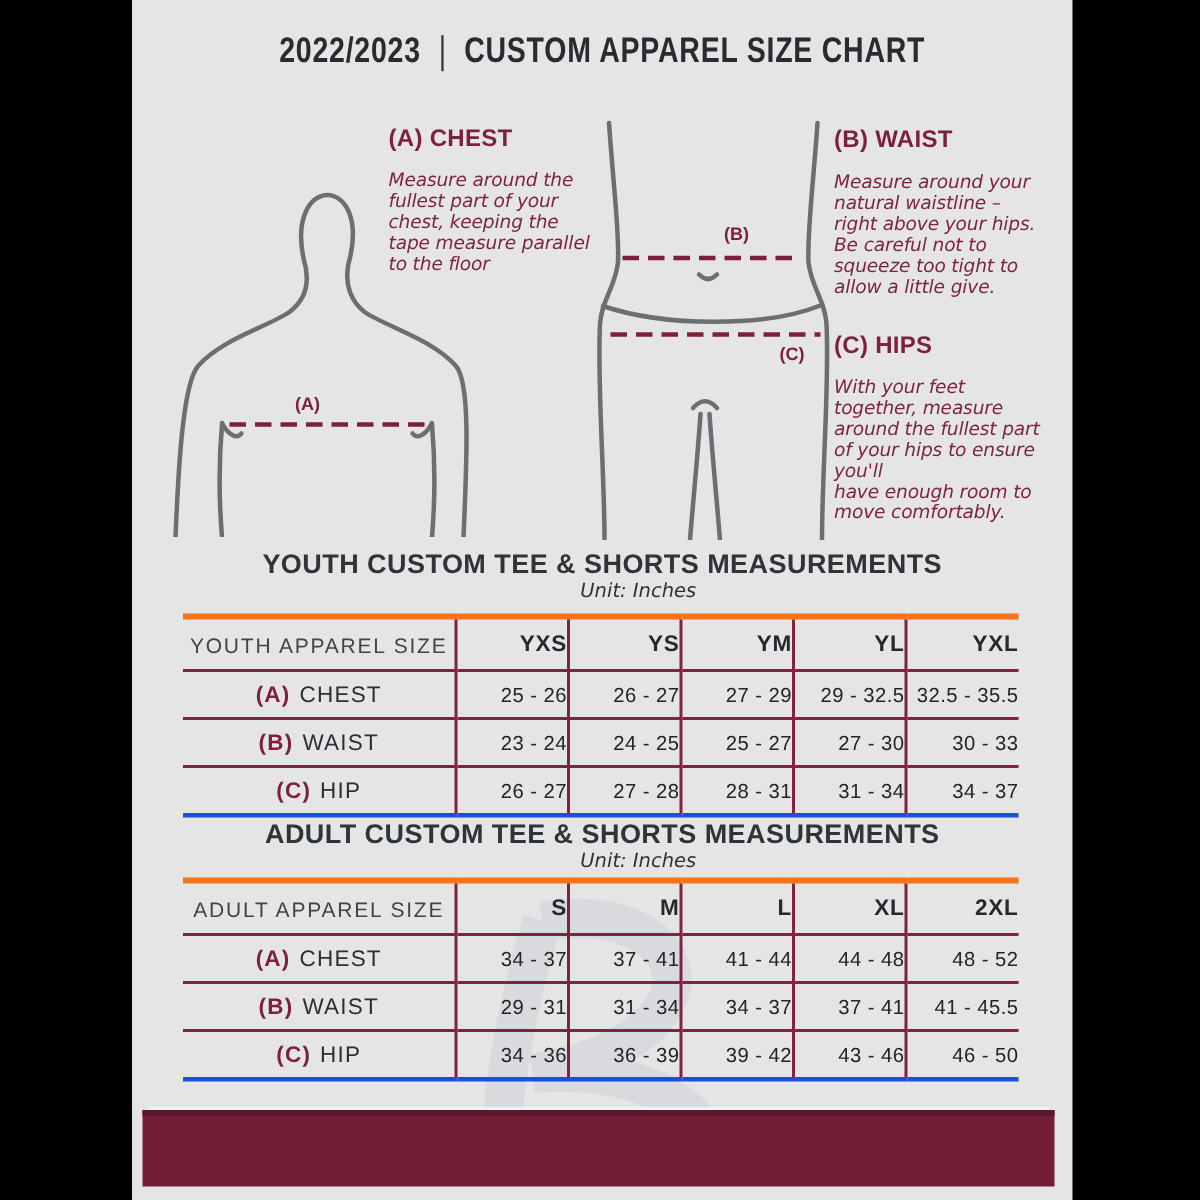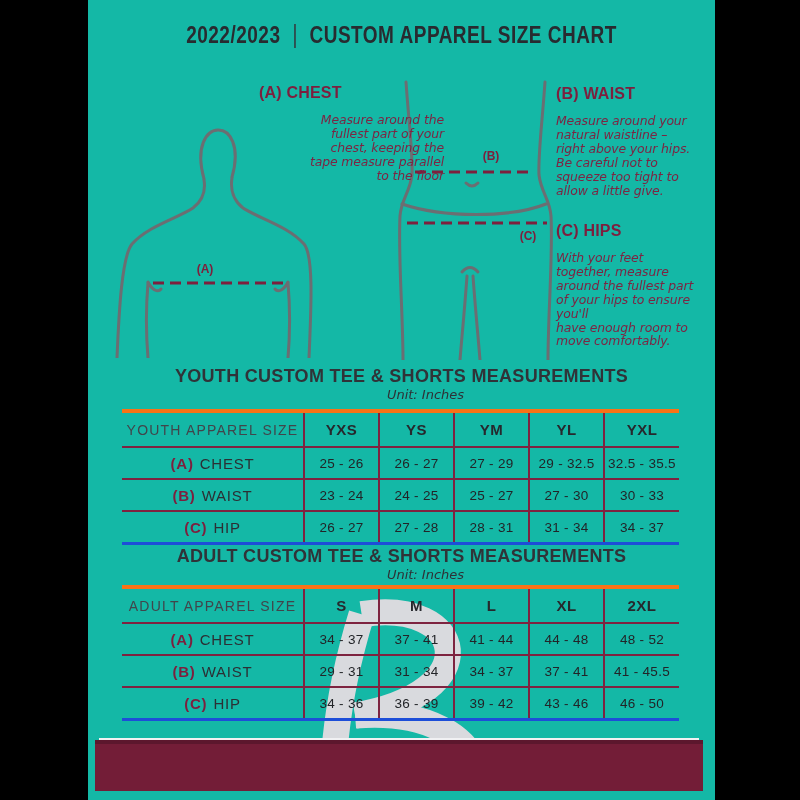--- a/index.html
+++ b/index.html
@@ -1,19 +1,19 @@
 <!DOCTYPE html>
 <html><head>
 <meta charset="utf-8">
 <style>
   html,body{margin:0;padding:0;}
   body{width:800px;height:800px;background:#000;overflow:hidden;
        font-family:"Liberation Sans",sans-serif;}
   .page{position:absolute;left:88px;top:0;width:627px;height:800px;
-        background:#14b8a6;overflow:hidden;}
+        background:#e5e5e5;overflow:hidden;}
 
   
   .header{position:absolute;top:24px;left:0;right:0;display:flex;
           justify-content:center;align-items:center;gap:16px;z-index:3;}
   .title-group{display:flex;align-items:center;gap:12px;}
   .season,.doc-title{font-weight:bold;font-size:19px;color:#282b30;
           letter-spacing:.5px;display:inline-block;transform:scaleY(1.25);}
   .divider{font-size:19px;color:#34373c;display:inline-block;transform:scaleY(1.35);}
   .brand-group{display:flex;align-items:center;gap:12px;}
   .brand{font-weight:bold;font-size:14px;letter-spacing:6px;color:#26292e;
@@ -41,21 +41,21 @@
                 font-family:"DejaVu Sans",sans-serif;padding-left:24px;}
 
   
   table.size-table{position:absolute;left:34px;width:557px;border-collapse:collapse;
                    table-layout:fixed;z-index:2;}
   .size-table th,.size-table td{border-bottom:2px solid #7e2340;padding:0;
                    text-align:center;vertical-align:middle;}
   .size-table thead th{border-top:4px solid #f97316;height:33px;}
   .size-table tbody td{height:30px;}
   .size-table tbody tr:last-child td{border-bottom:3px solid #1d4ed8;}
-  .size-table th + th,.size-table td + td{border-left:2px solid #7e2340;}
+  .size-table th + th,.size-table td + td{border-left:2px solid #7e2340;text-align:right;}
   .hdr-label{font-weight:normal;font-size:14px;color:#41454b;letter-spacing:1.2px;}
   .hdr-size{font-size:15px;font-weight:bold;color:#26282d;letter-spacing:.5px;}
   .cell-val{font-size:13.5px;color:#222428;letter-spacing:.3px;}
   .row-label{text-align:left;padding-left:22px;font-size:15px;color:#2c2f34;
              letter-spacing:.8px;}
   .row-label .prefix{color:#7d1f3e;font-weight:bold;margin-right:6px;}
 
   
   .watermark-wrap{position:absolute;left:58px;top:588px;width:392px;height:152px;
                   overflow:hidden;z-index:0;}
@@ -97,21 +97,21 @@
     <path d="M69,192 q8,-9 16,0"></path>
     <path d="M74,196 C72,225 69,255 67,280"></path>
     <path d="M80,196 C82,225 85,255 87,280"></path>
     <path class="dash" d="M22,92 L138,92"></path>
     <path class="dash" d="M14,143 L154,143"></path>
   </svg>
   <span class="fig-label" style="left:385px;top:149px;">(B)</span>
   <span class="fig-label" style="left:422px;top:229px;">(C)</span>
 
   <div class="inst-heading" style="left:171px;top:84px;">(A) CHEST</div>
-  <div class="inst-body" style="left:171px;top:113px;width:185px;text-align:right;">Measure around the
+  <div class="inst-body" style="left:171px;top:113px;width:185px;">Measure around the
 fullest part of your
 chest, keeping the
 tape measure parallel
 to the floor</div>
 
   <div class="inst-heading" style="left:468px;top:85px;">(B) WAIST</div>
   <div class="inst-body" style="left:468px;top:114px;width:165px;">Measure around your
 natural waistline –
 right above your hips.
 Be careful not to

